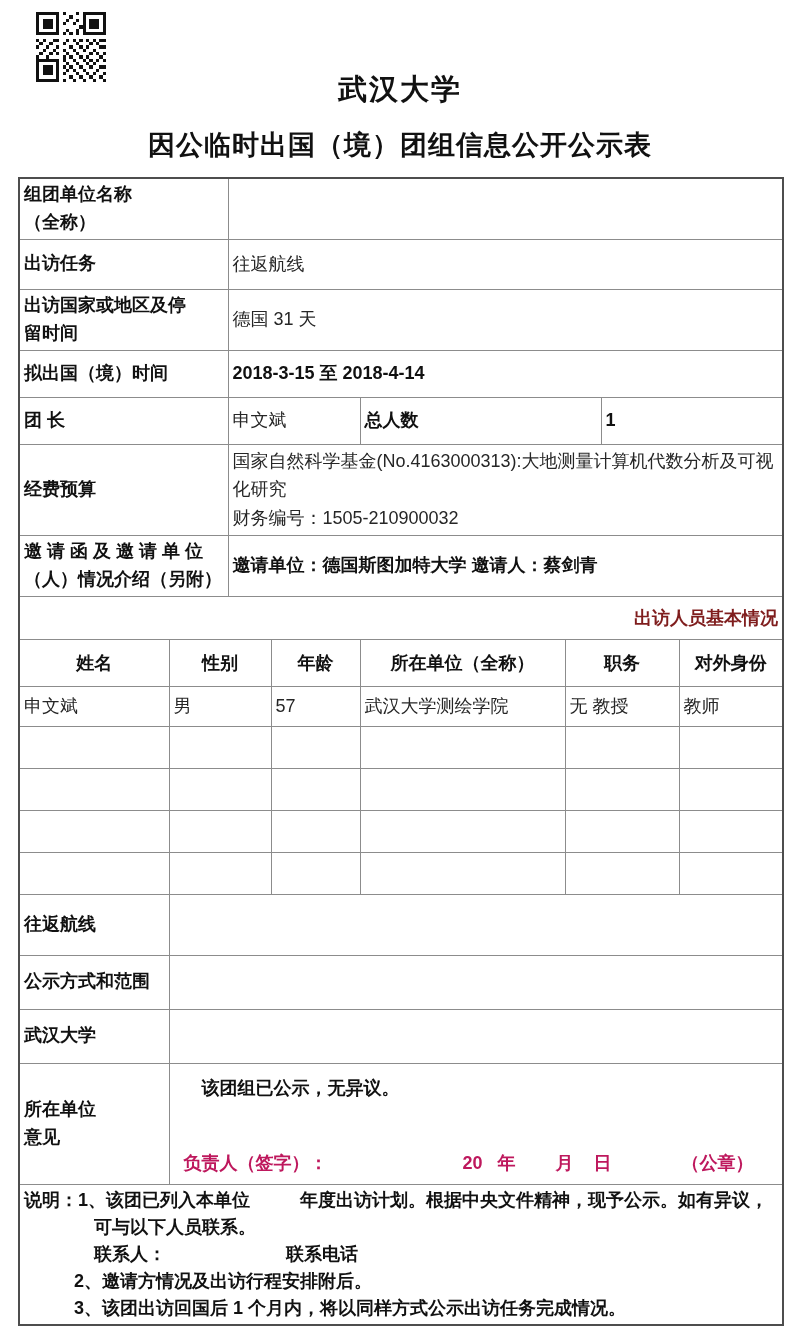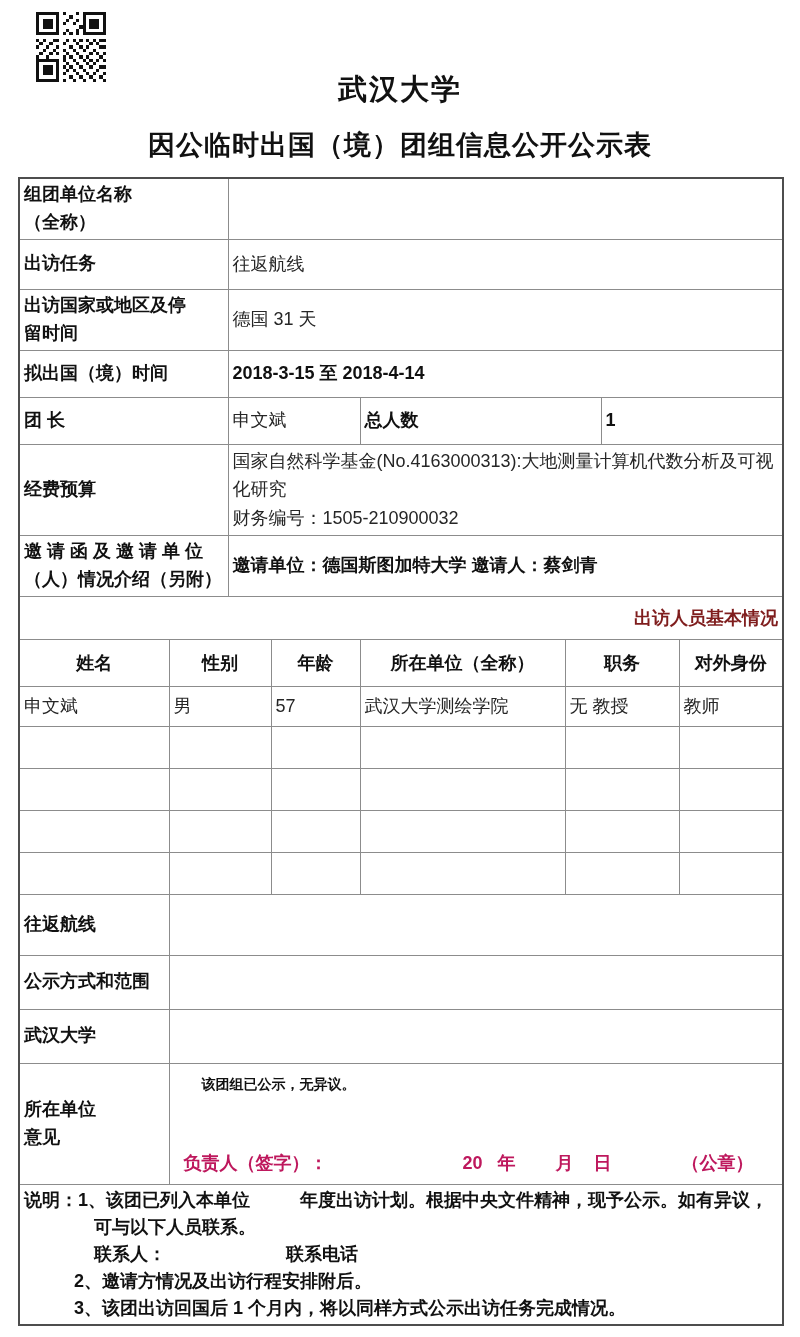--- a/index.html
+++ b/index.html
@@ -75,21 +75,21 @@
   tr.r9{height:47px} tr.r10{height:40px} tr.re{height:42px}
   tr.r15{height:61px} tr.r16{height:54px} tr.r17{height:54px}
   tr.r18{height:120px} tr.r19{height:135px}
 
   .opinion-cell { vertical-align:top; padding:0; }
   .opinion-inner {
     display:flex; flex-direction:column; justify-content:space-between;
     height:116px; box-sizing:border-box;
     padding:10px 4px 7px 0;
   }
-  .opinion-statement { padding-left:28px; font-weight:bold; color:#111; font-size:14px; }
+  .opinion-statement { padding-left:28px; font-weight:bold; color:#111; font-size:18px; }
   .signature-line {
     padding-left:10px; font-weight:bold; color:#be185d; font-size:18px;
     white-space:pre;
   }
   .notes {
     vertical-align:top;
     font-weight:bold; color:#111;
     white-space:pre-wrap;
     font-size:18px; line-height:27px;
     padding:4px 3px 2px 3px;

